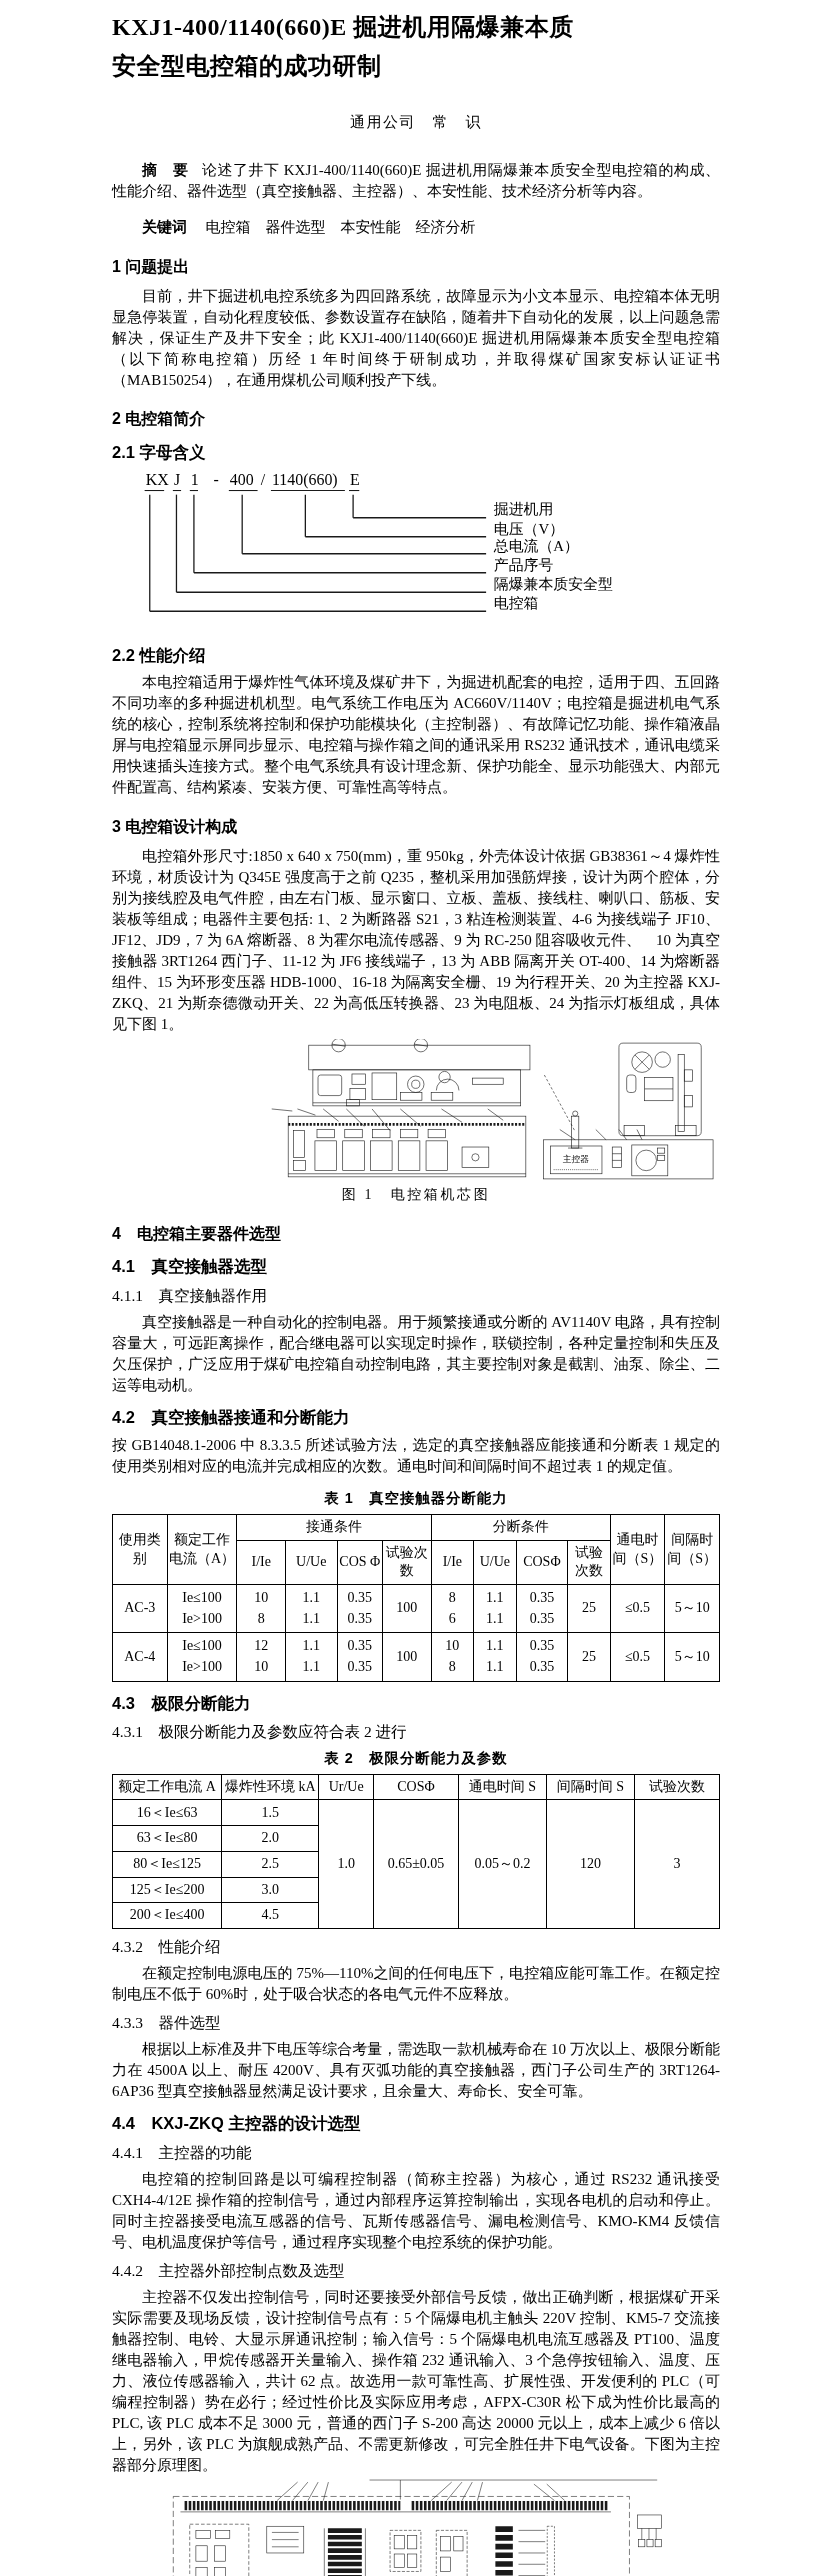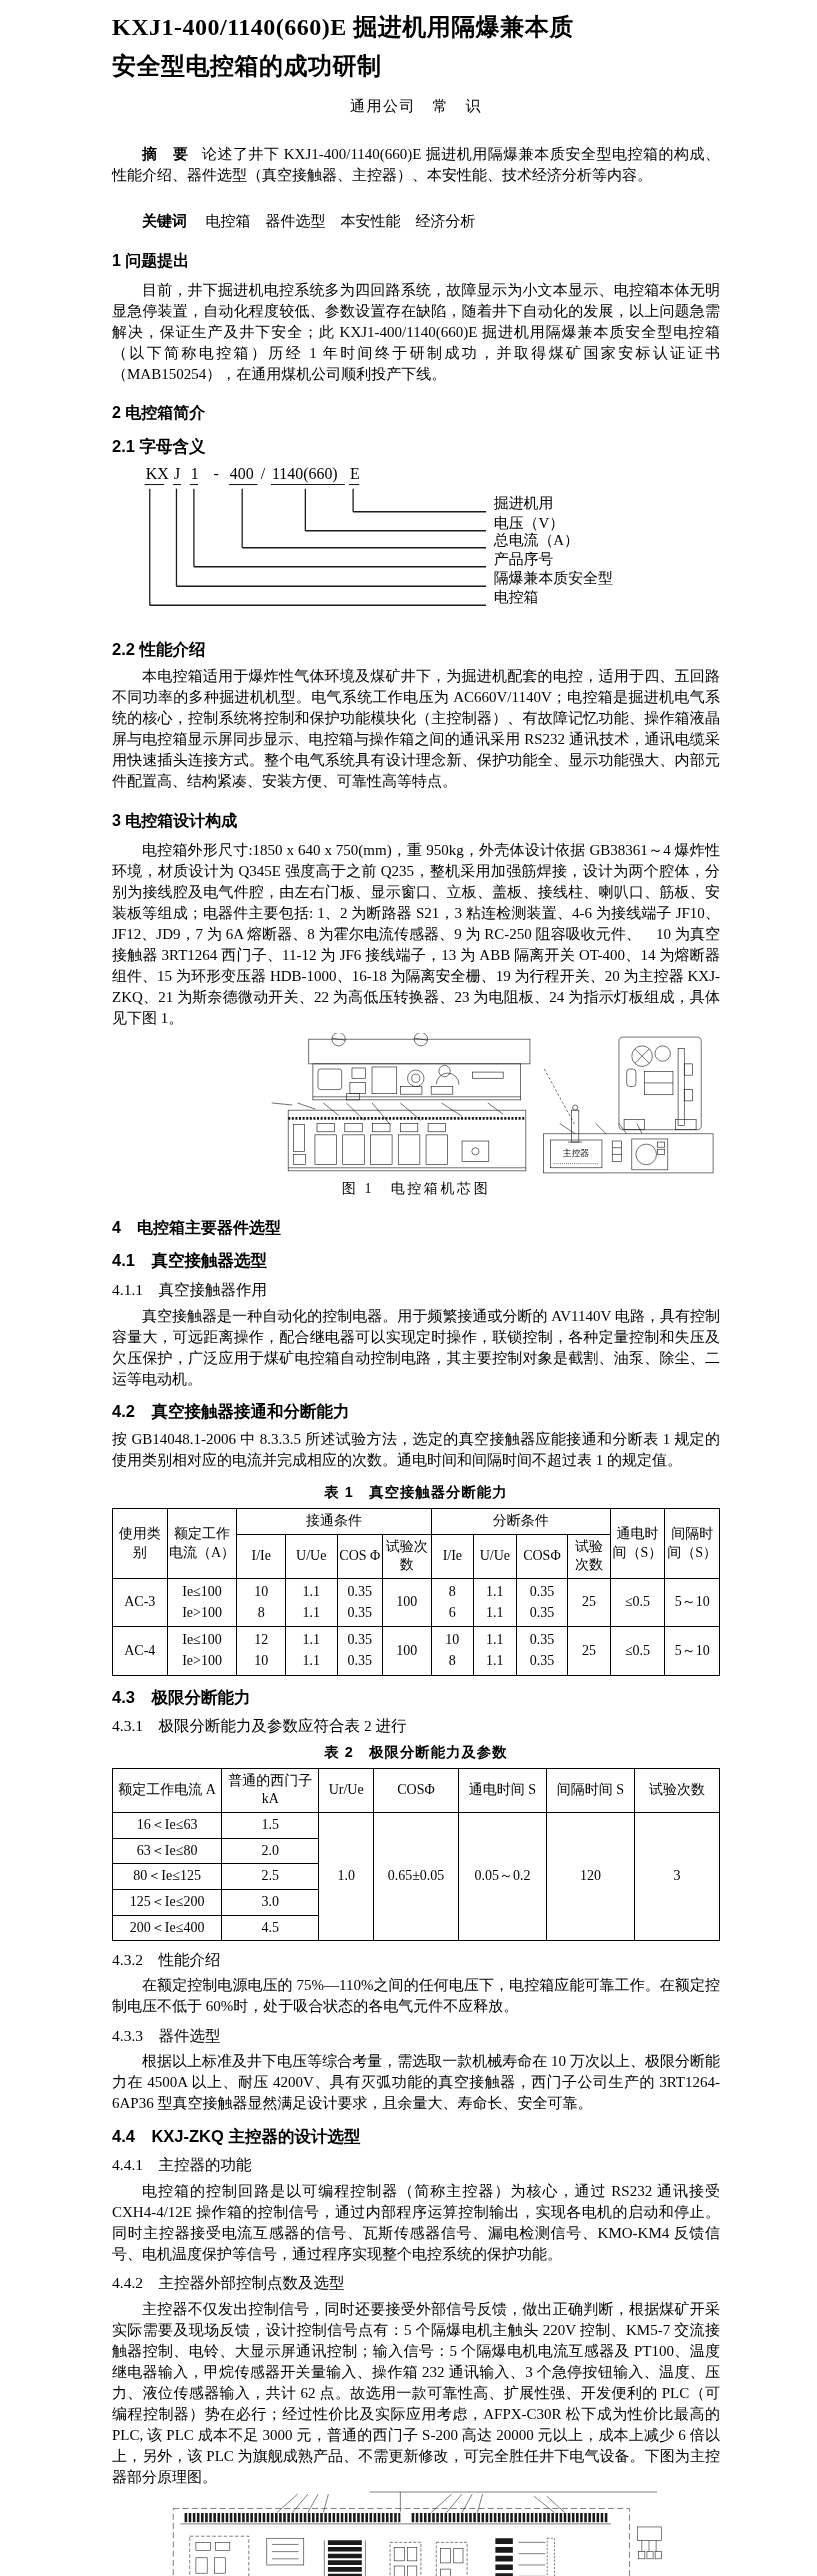--- a/index.html
+++ b/index.html
@@ -9,25 +9,25 @@
     width: 818px; height: 2861px; background: #fff; color: #000;
     overflow: hidden; position: relative;
     font-family: "Liberation Serif", "DejaVu Serif", serif;
     font-size: 15px; line-height: 21px;
   }
   .content { padding: 5.2px 98px 0 112px; }
 
   .title { font-family: Liberation Serif, serif;
     font-weight: bold; font-size: 24px; line-height: 39px; 
     margin-top: 3.1px; letter-spacing: 0.5px; }
-  .author { text-align: center; font-size: 15px; margin-top: 10px; letter-spacing: 1.5px; }
+  .author { text-align: center; font-size: 15px; margin-top: 26px; letter-spacing: 1.5px; }
 
   .abstract { margin-top: 27px; }
   .inline-label { font-family: Liberation Serif, serif; font-weight: bold; margin-right: 13.4px; }
-  .keywords { margin-top: 25px; }
+  .keywords { margin-top: 15px; }
   .kw-text { margin-left: 5.2px; }
 
   .h-l1 { font-family: "Liberation Sans", sans-serif; font-weight: bold;
     font-size: 16px; line-height: 23px; margin: 16.5px 0 8.2px; }
   .h-l2 { font-family: "Liberation Sans", sans-serif; font-weight: bold;
     font-size: 16.5px; line-height: 21.6px; margin: 11.3px 0 6.2px; }
   .h-l3 { font-size: 15.5px; line-height: 21.6px; margin: 7.2px 0 5.2px; font-weight: normal; }
 
   p.body-p { text-indent: 2em; text-align: justify; }
   p.noindent { text-indent: 0; }
@@ -347,21 +347,21 @@
           <col style="width:16%">
           <col style="width:9%">
         <col style="width:14%">
           <col style="width:14.5%">
           <col style="width:14.5%">
           <col style="width:14%">
       </colgroup>
       <tbody>
           <tr>
         <td class="thick-top">额定工作电流 A</td>
-        <td class="thick-top">普通的西门子 kA</td>
+        <td class="thick-top">爆炸性环境 kA</td>
         <td class="thick-top">Ur/Ue</td>
         <td class="thick-top">COSΦ</td>
         <td class="thick-top">通电时间 S</td>
         <td class="thick-top">间隔时间 S</td>
         <td class="thick-top">试验次数</td>
       </tr>
       <tr>
         <td>16＜Ie≤63</td>
         <td>1.5</td>
         <td rowspan="5" class="thick-bottom">1.0</td>

